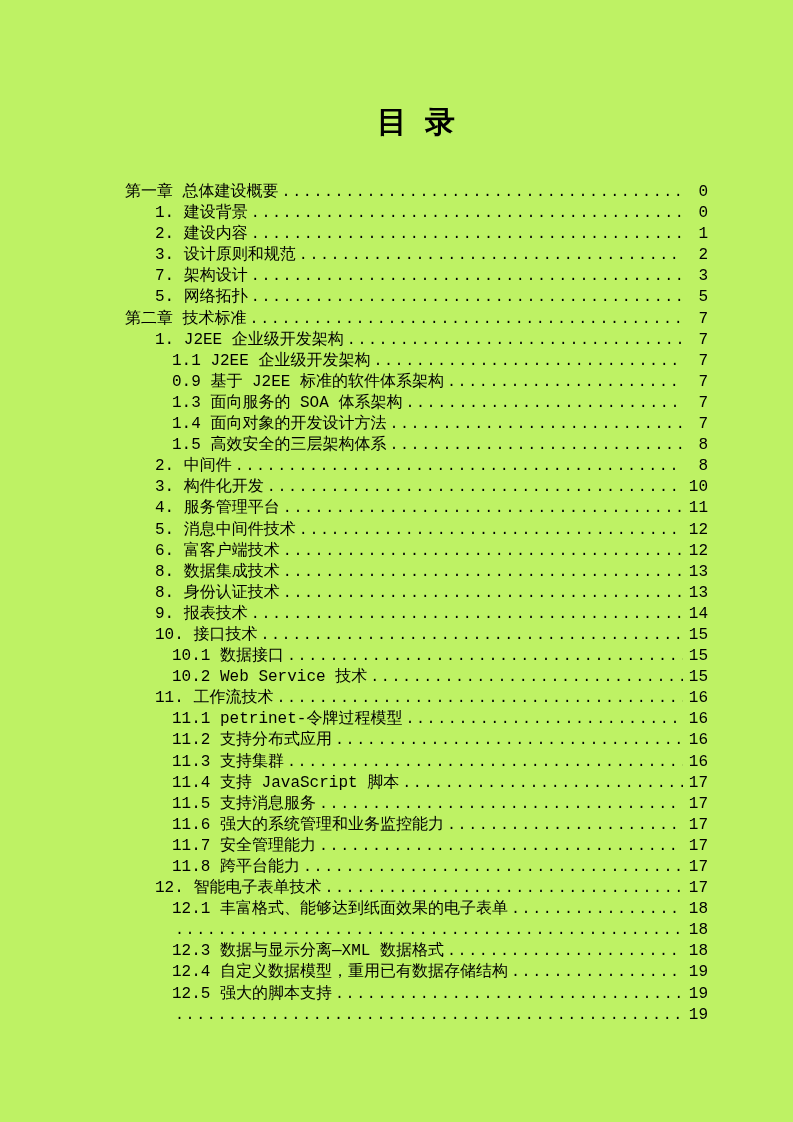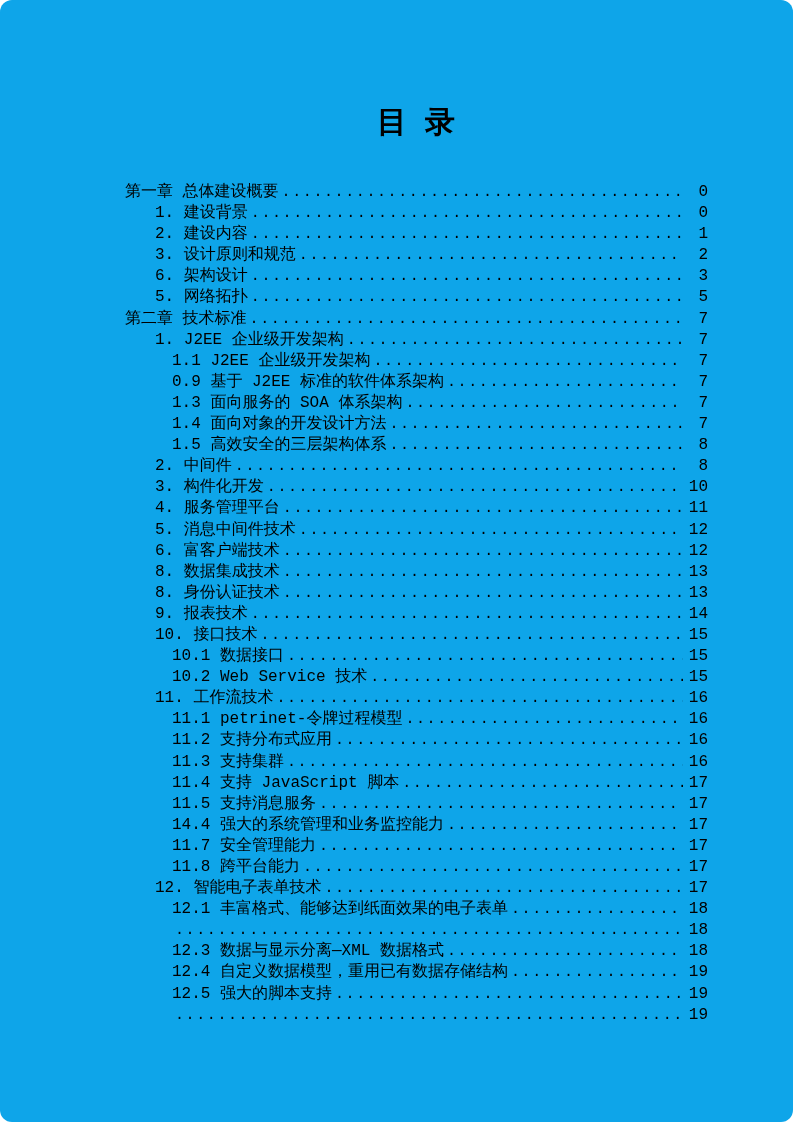--- a/index.html
+++ b/index.html
@@ -4,27 +4,26 @@
 <style>
   html, body {
     margin: 0;
     padding: 0;
     background: #ffffff;
   }
   .doc-page {
     position: relative;
     width: 793px;
     height: 1122px;
-    background: #0ea5e9;
+    background: #bef264;
     color: #000000;
     box-sizing: border-box;
     padding: 106px 85px 0 125px;
     font-family: "Liberation Serif", "DejaVu Serif", serif;
     overflow: hidden;
-    border-radius: 12px;
   }
   .doc-title {
     margin: 0;
     font-size: 30px;
     font-weight: bold;
     line-height: 32px;
     text-align: center;
     white-space: pre;
     letter-spacing: 1px;
   }
@@ -86,21 +85,21 @@
     <span class="toc-label">2. 建设内容</span>
     <span class="toc-dots"></span>
     <span class="toc-page">1</span>
   </div>
       <div class="toc-row lvl-2">
     <span class="toc-label">3. 设计原则和规范</span>
     <span class="toc-dots"></span>
     <span class="toc-page">2</span>
   </div>
       <div class="toc-row lvl-2">
-    <span class="toc-label">6. 架构设计</span>
+    <span class="toc-label">7. 架构设计</span>
     <span class="toc-dots"></span>
     <span class="toc-page">3</span>
   </div>
       <div class="toc-row lvl-2">
     <span class="toc-label">5. 网络拓扑</span>
     <span class="toc-dots"></span>
     <span class="toc-page">5</span>
   </div>
       <div class="toc-row lvl-1">
     <span class="toc-label">第二章 技术标准</span>
@@ -216,21 +215,21 @@
     <span class="toc-label">11.4 支持 JavaScript 脚本</span>
     <span class="toc-dots"></span>
     <span class="toc-page">17</span>
   </div>
       <div class="toc-row lvl-3">
     <span class="toc-label">11.5 支持消息服务</span>
     <span class="toc-dots"></span>
     <span class="toc-page">17</span>
   </div>
       <div class="toc-row lvl-3">
-    <span class="toc-label">14.4 强大的系统管理和业务监控能力</span>
+    <span class="toc-label">11.6 强大的系统管理和业务监控能力</span>
     <span class="toc-dots"></span>
     <span class="toc-page">17</span>
   </div>
       <div class="toc-row lvl-3">
     <span class="toc-label">11.7 安全管理能力</span>
     <span class="toc-dots"></span>
     <span class="toc-page">17</span>
   </div>
       <div class="toc-row lvl-3">
     <span class="toc-label">11.8 跨平台能力</span>

